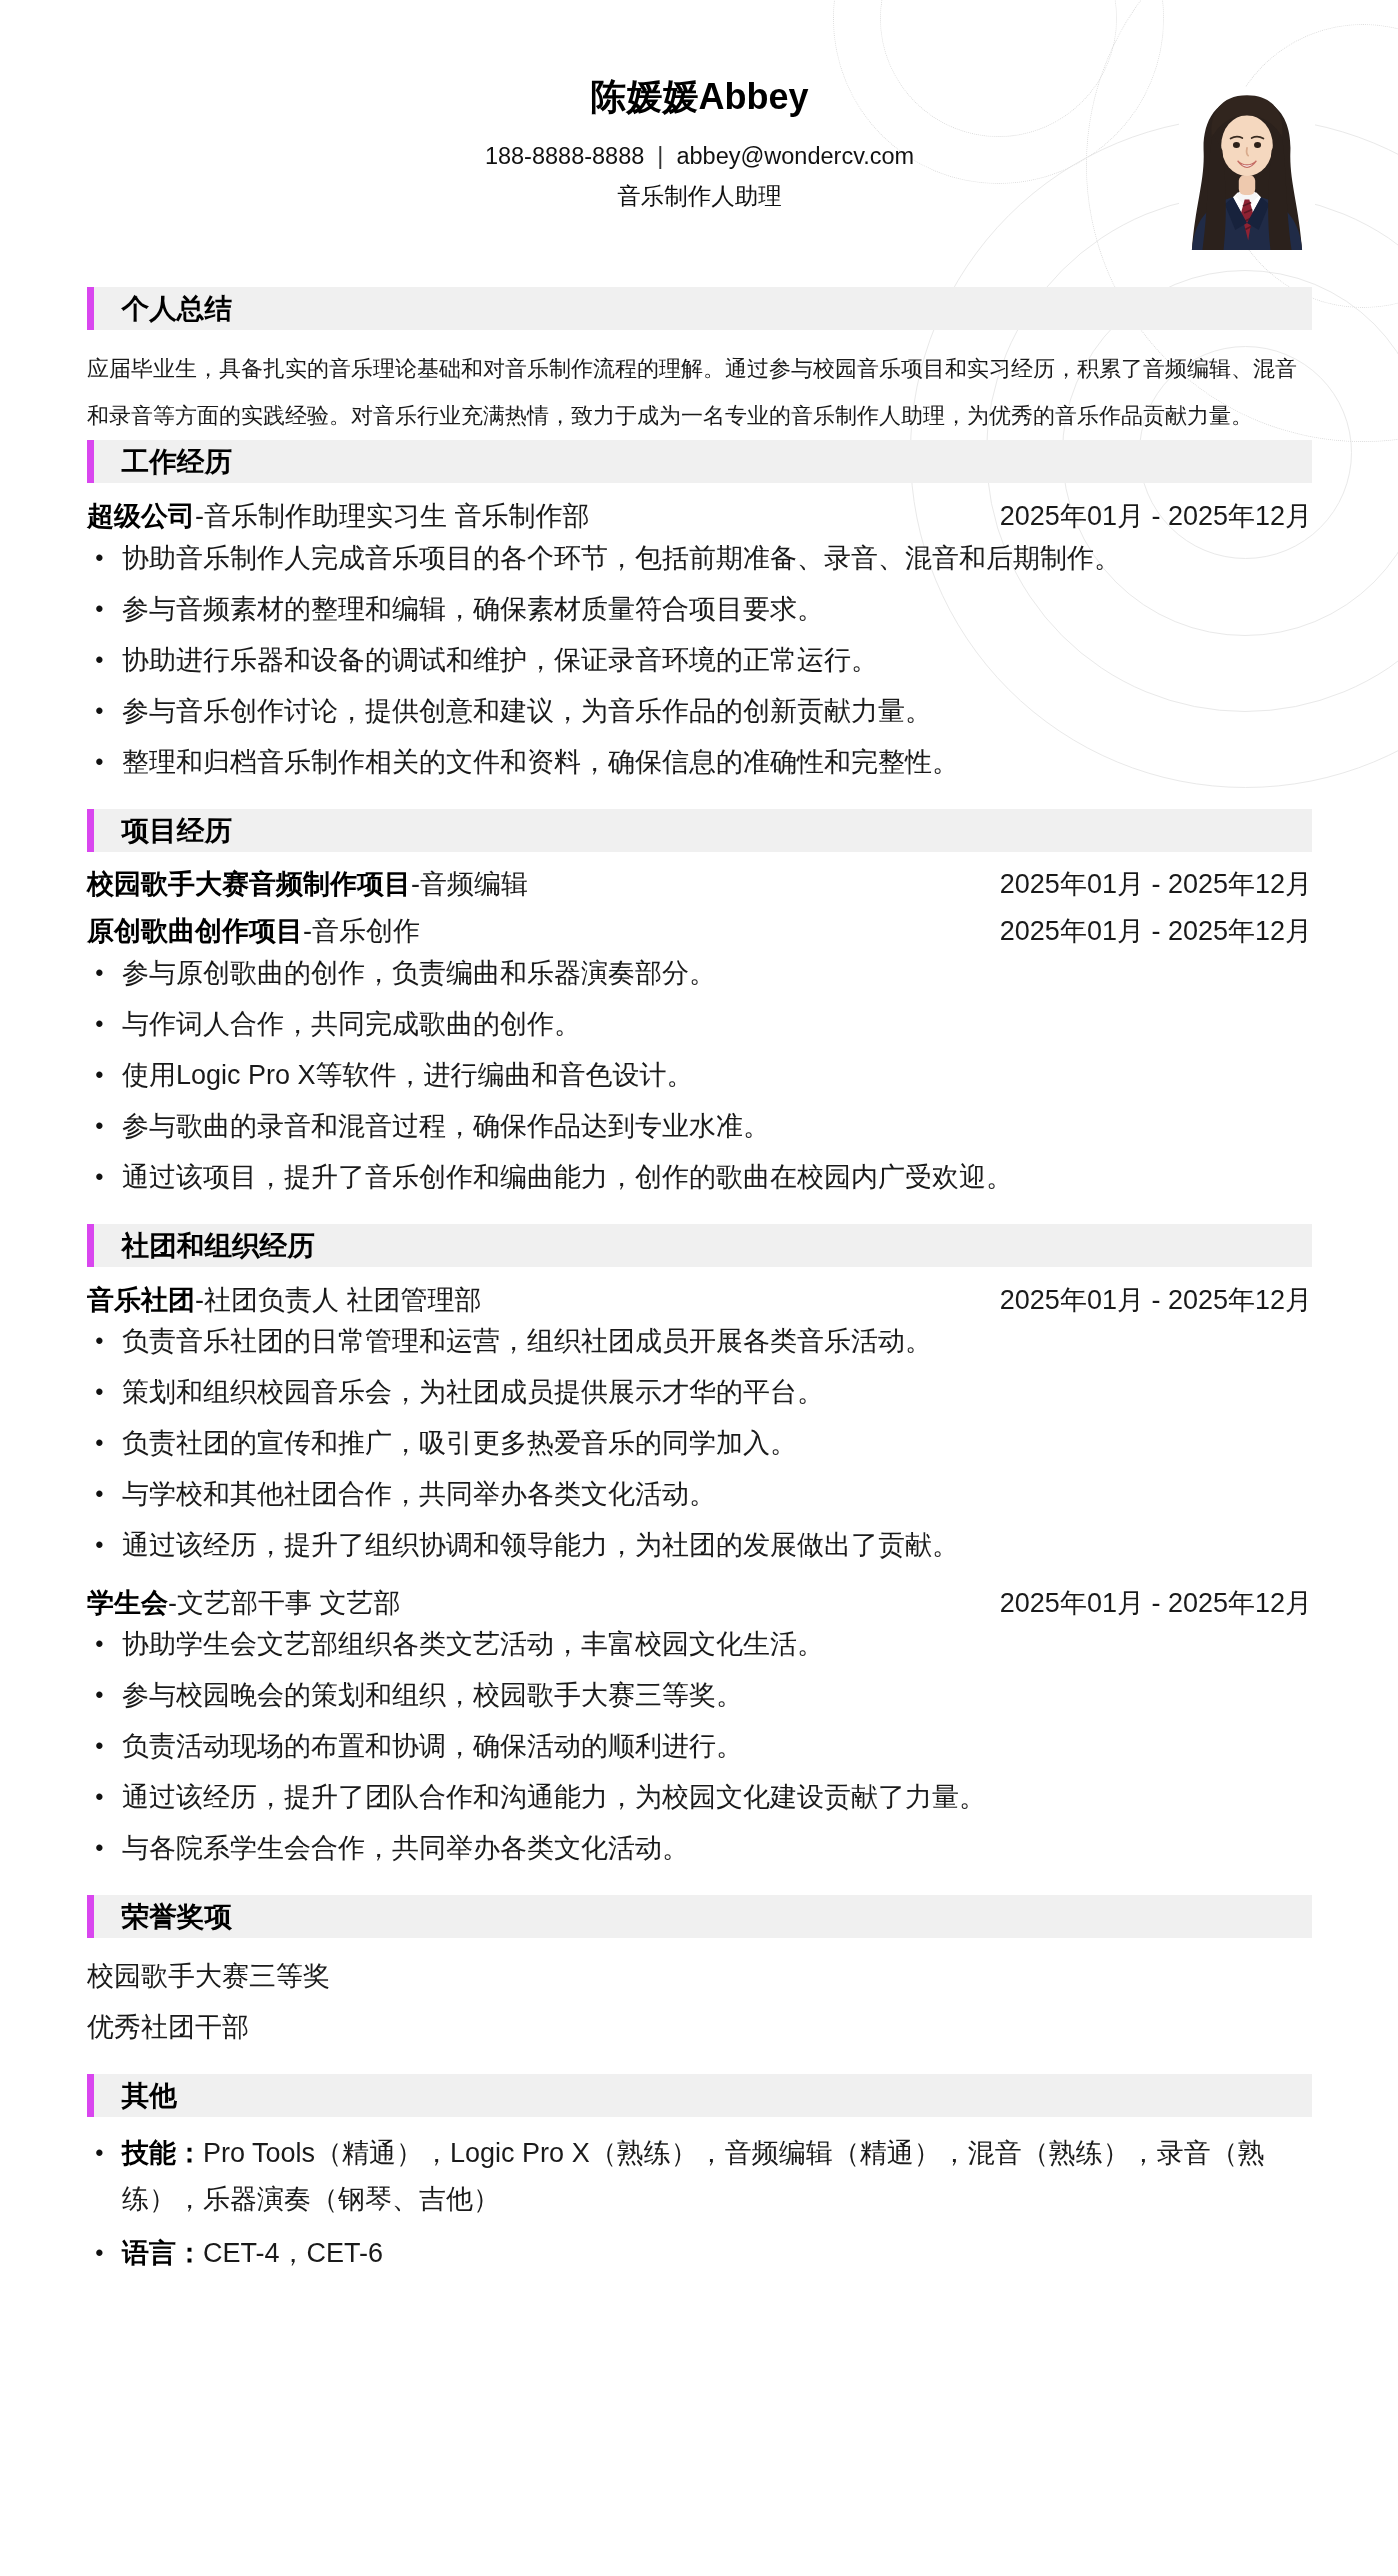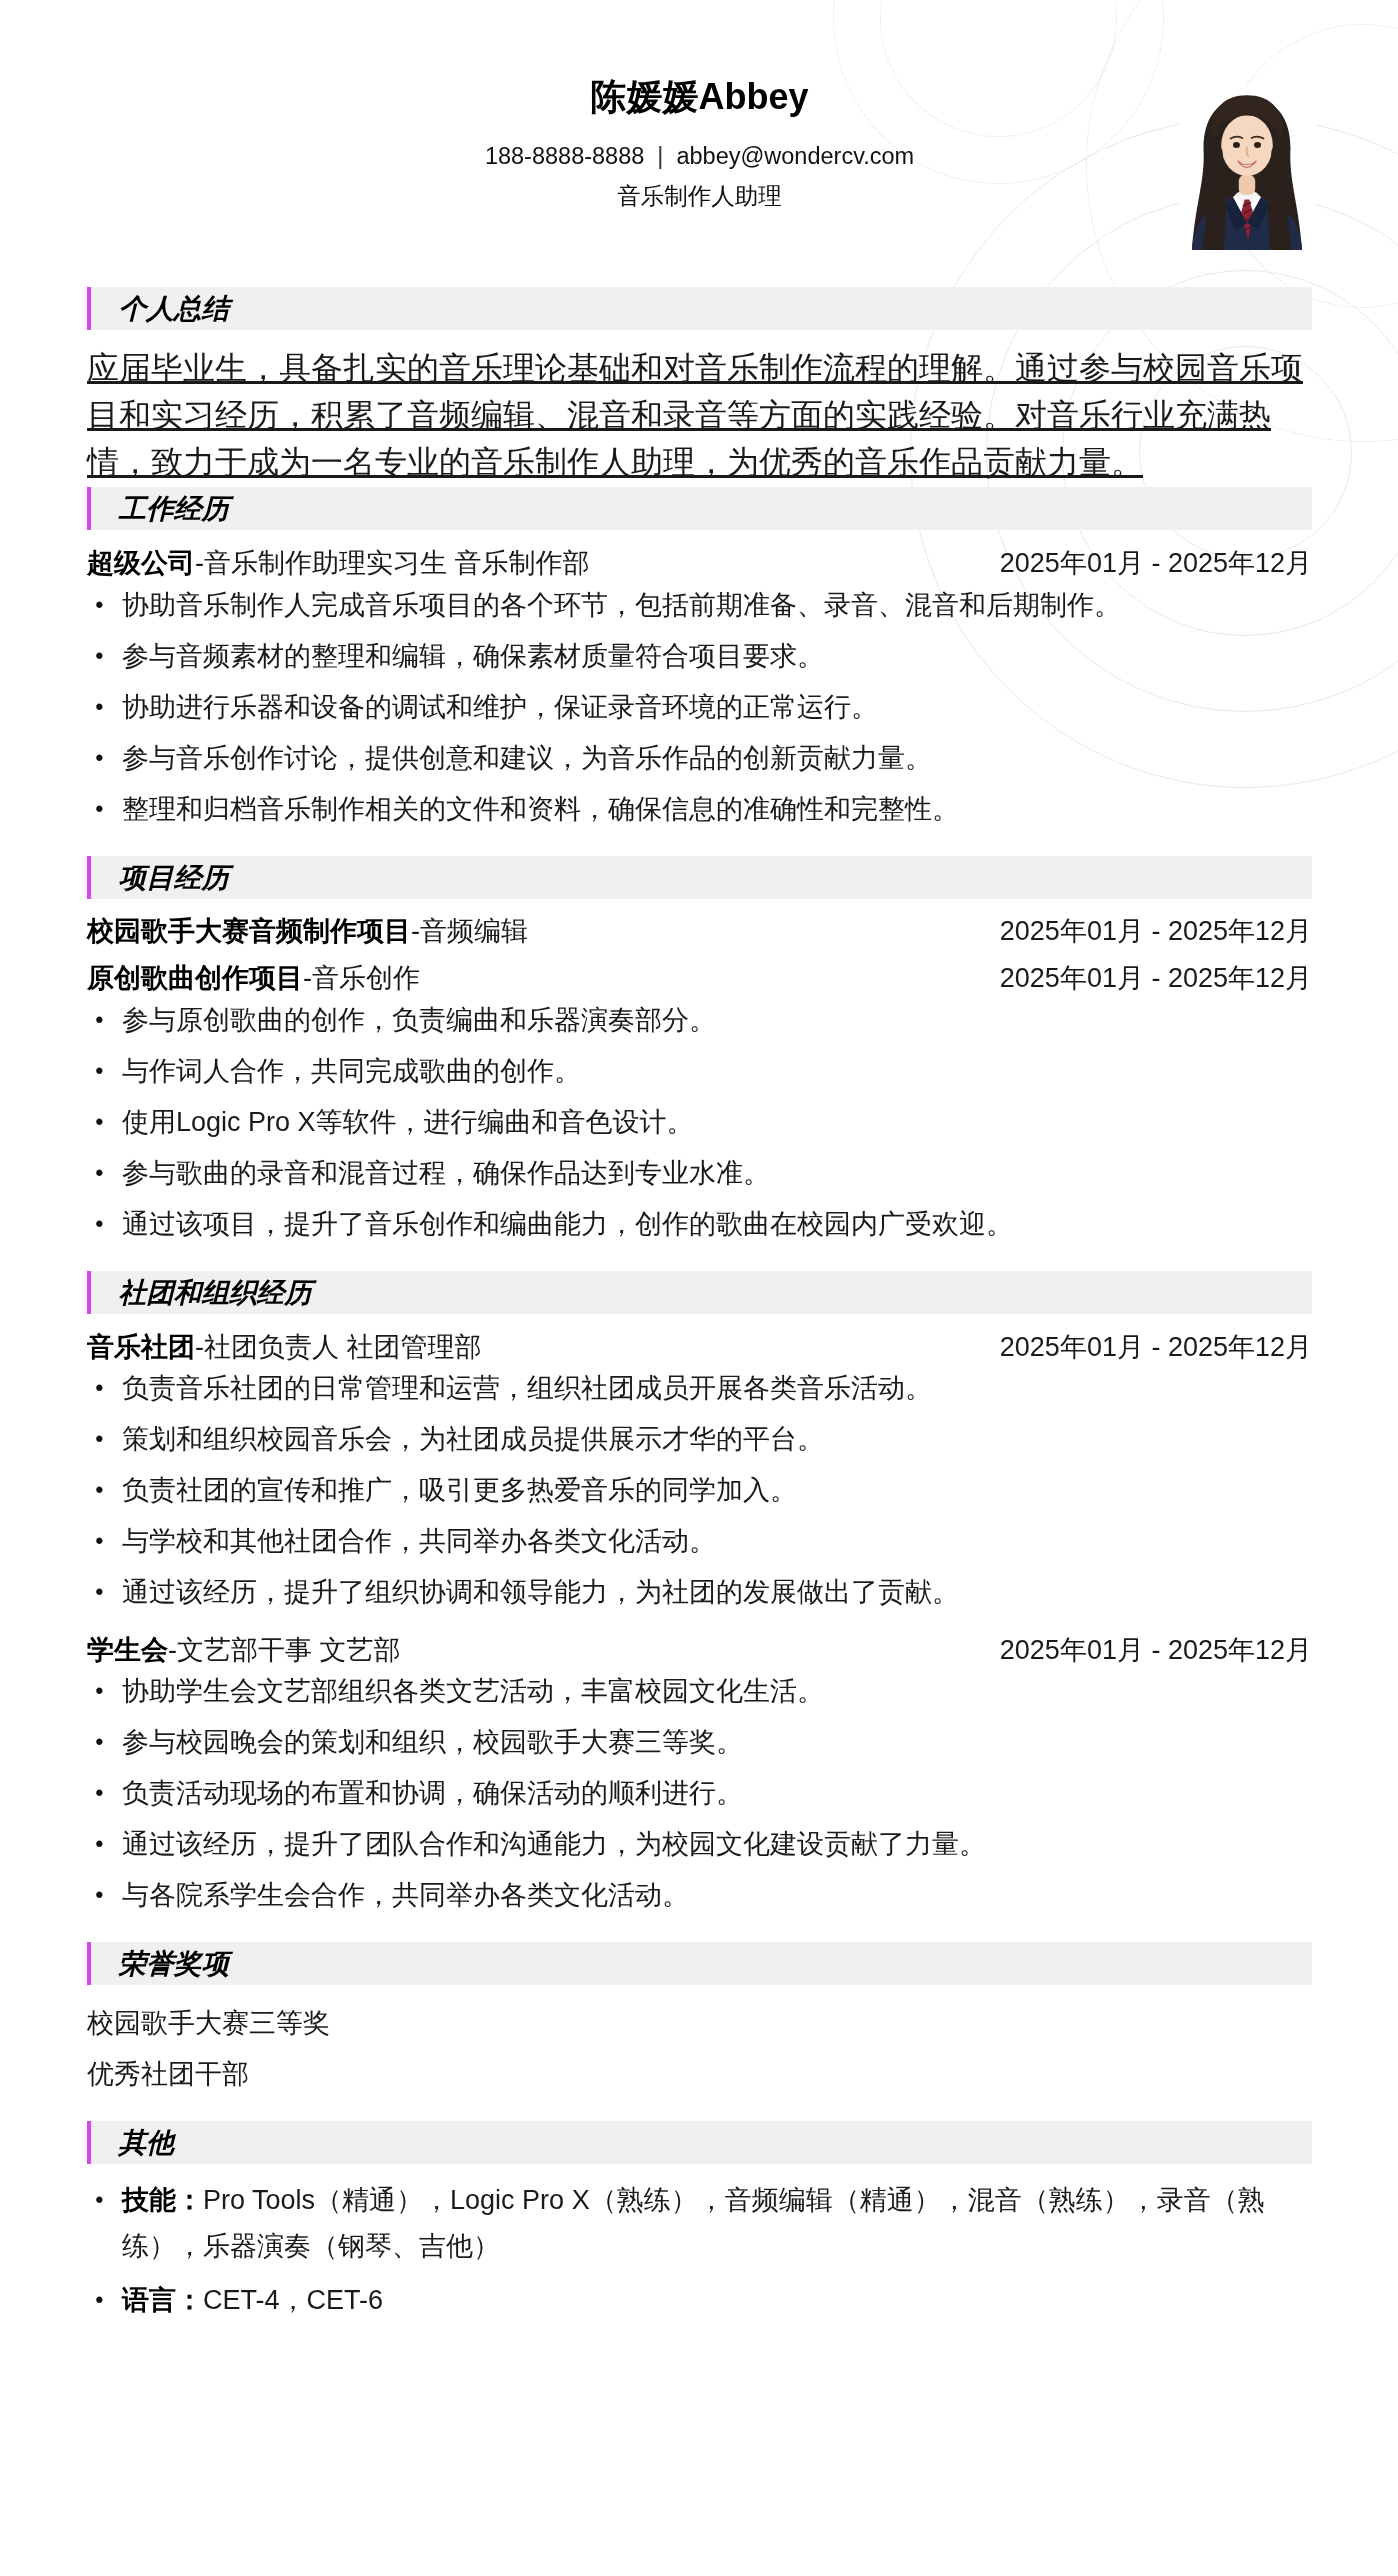--- a/index.html
+++ b/index.html
@@ -36,27 +36,27 @@
   .photo {
     position: absolute; right: 83px; top: 87px;
     width: 136px; height: 163px; z-index: 2; overflow: hidden;
   }
 
   .section { margin-top: 21px; }
   .section--summary { margin-top: 77px; }
   .section--work { margin-top: 1.2px; }
   .sec-bar {
     height: 43px; background: #f0f0f0;
-    border-left: 4px solid #d946ef;
+    border-left: 7px solid #d946ef;
     display: flex; align-items: center;
-    padding-left: 27.6px; box-sizing: border-box; font-style: italic;
+    padding-left: 27.6px; box-sizing: border-box;
   }
   .sec-title { font-size: 27.6px; font-weight: 700; color: #000; }
 
-  .summary-text { margin-top: 15.3px; font-size: 32px; line-height: 47px; color: #1a1a1a; text-decoration: underline; }
+  .summary-text { margin-top: 15.3px; font-size: 22px; line-height: 47px; color: #1a1a1a; }
 
   .entry { margin-top: 17.6px; }
   .entry + .entry { margin-top: 16.4px; }
   .entry-header { display: flex; justify-content: space-between; align-items: baseline; font-size: 27px; line-height: 30.5px; }
   .entry-org { font-weight: 700; color: #000; }
   .entry-role { font-weight: 400; color: #1a1a1a; }
   .entry-date { font-weight: 400; font-size: 27px; white-space: nowrap; color: #1a1a1a; }
 
   ul.bullets { list-style: none; margin: 1.2px 0 0 0; padding: 0; }
   .bullets li { position: relative; padding-left: 35px; font-size: 27px; line-height: 51px; color: #1a1a1a; }

